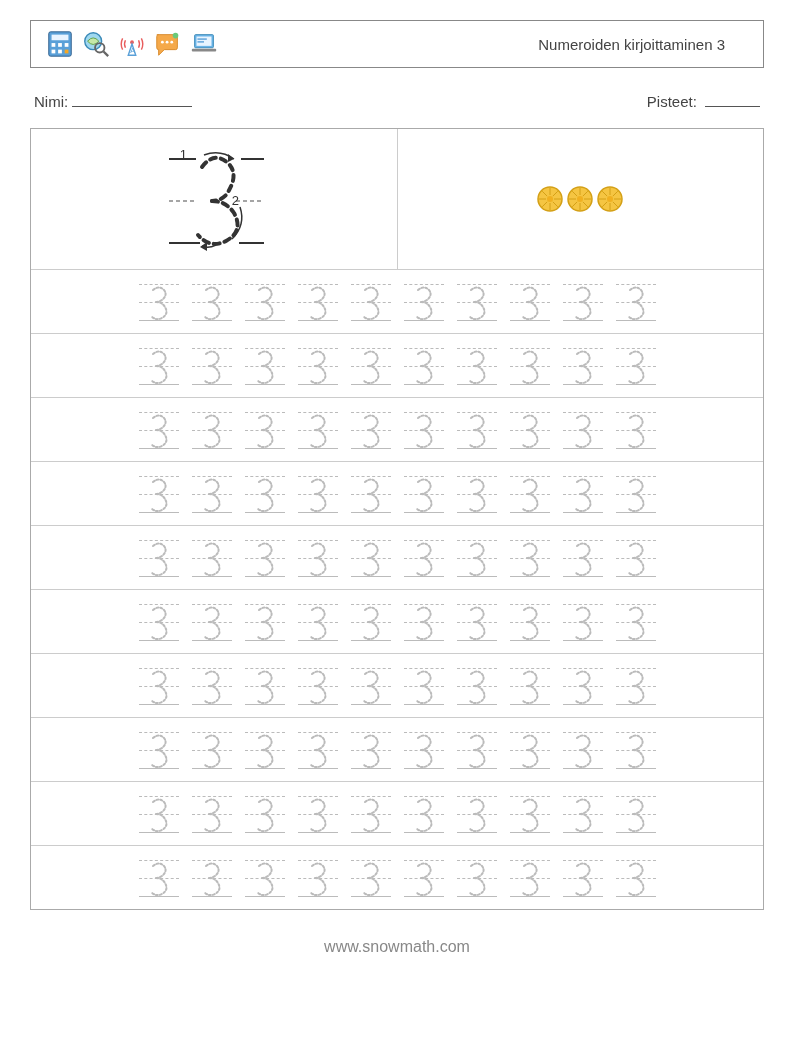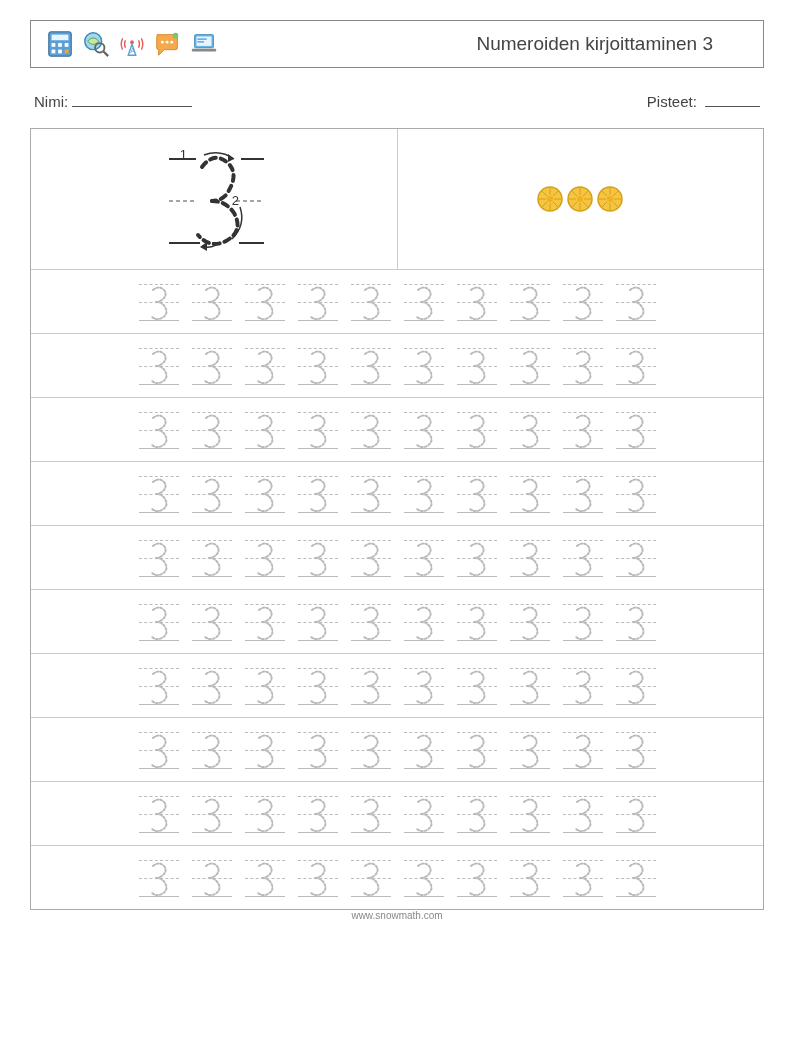--- a/index.html
+++ b/index.html
@@ -24,23 +24,23 @@
     }
     .header-icons {
       display: flex;
       gap: 6px;
     }
     .hicon {
       width: 30px;
       height: 30px;
     }
     .header-title {
-      font-size: 19px;
+      font-size: 15px;
       color: #444;
-      margin-right: 36px;
+      margin-right: 24px;
     }
     .meta-row {
       display: flex;
       justify-content: space-between;
       font-size: 15px;
       color: #444;
       margin-bottom: 18px;
       padding: 0 4px;
     }
     .meta-left {
@@ -129,21 +129,22 @@
       left: 2px;
       right: 2px;
       border-top: 1px dashed #bbb;
     }
     .gl-top { top: 6px; }
     .gl-mid { top: 24px; }
     .gl-bot { top: 42px; border-top-style: solid; }
     .footer {
       text-align: center;
       color: #888;
-      font-size: 10px;
+      font-size: 16px;
+      margin-top: 28px;
     }
     .dotted3 {
       position: relative;
       width: 22px;
       height: 38px;
       z-index: 1;
     }
     .dotted3 svg {
       width: 100%;
       height: 100%;

